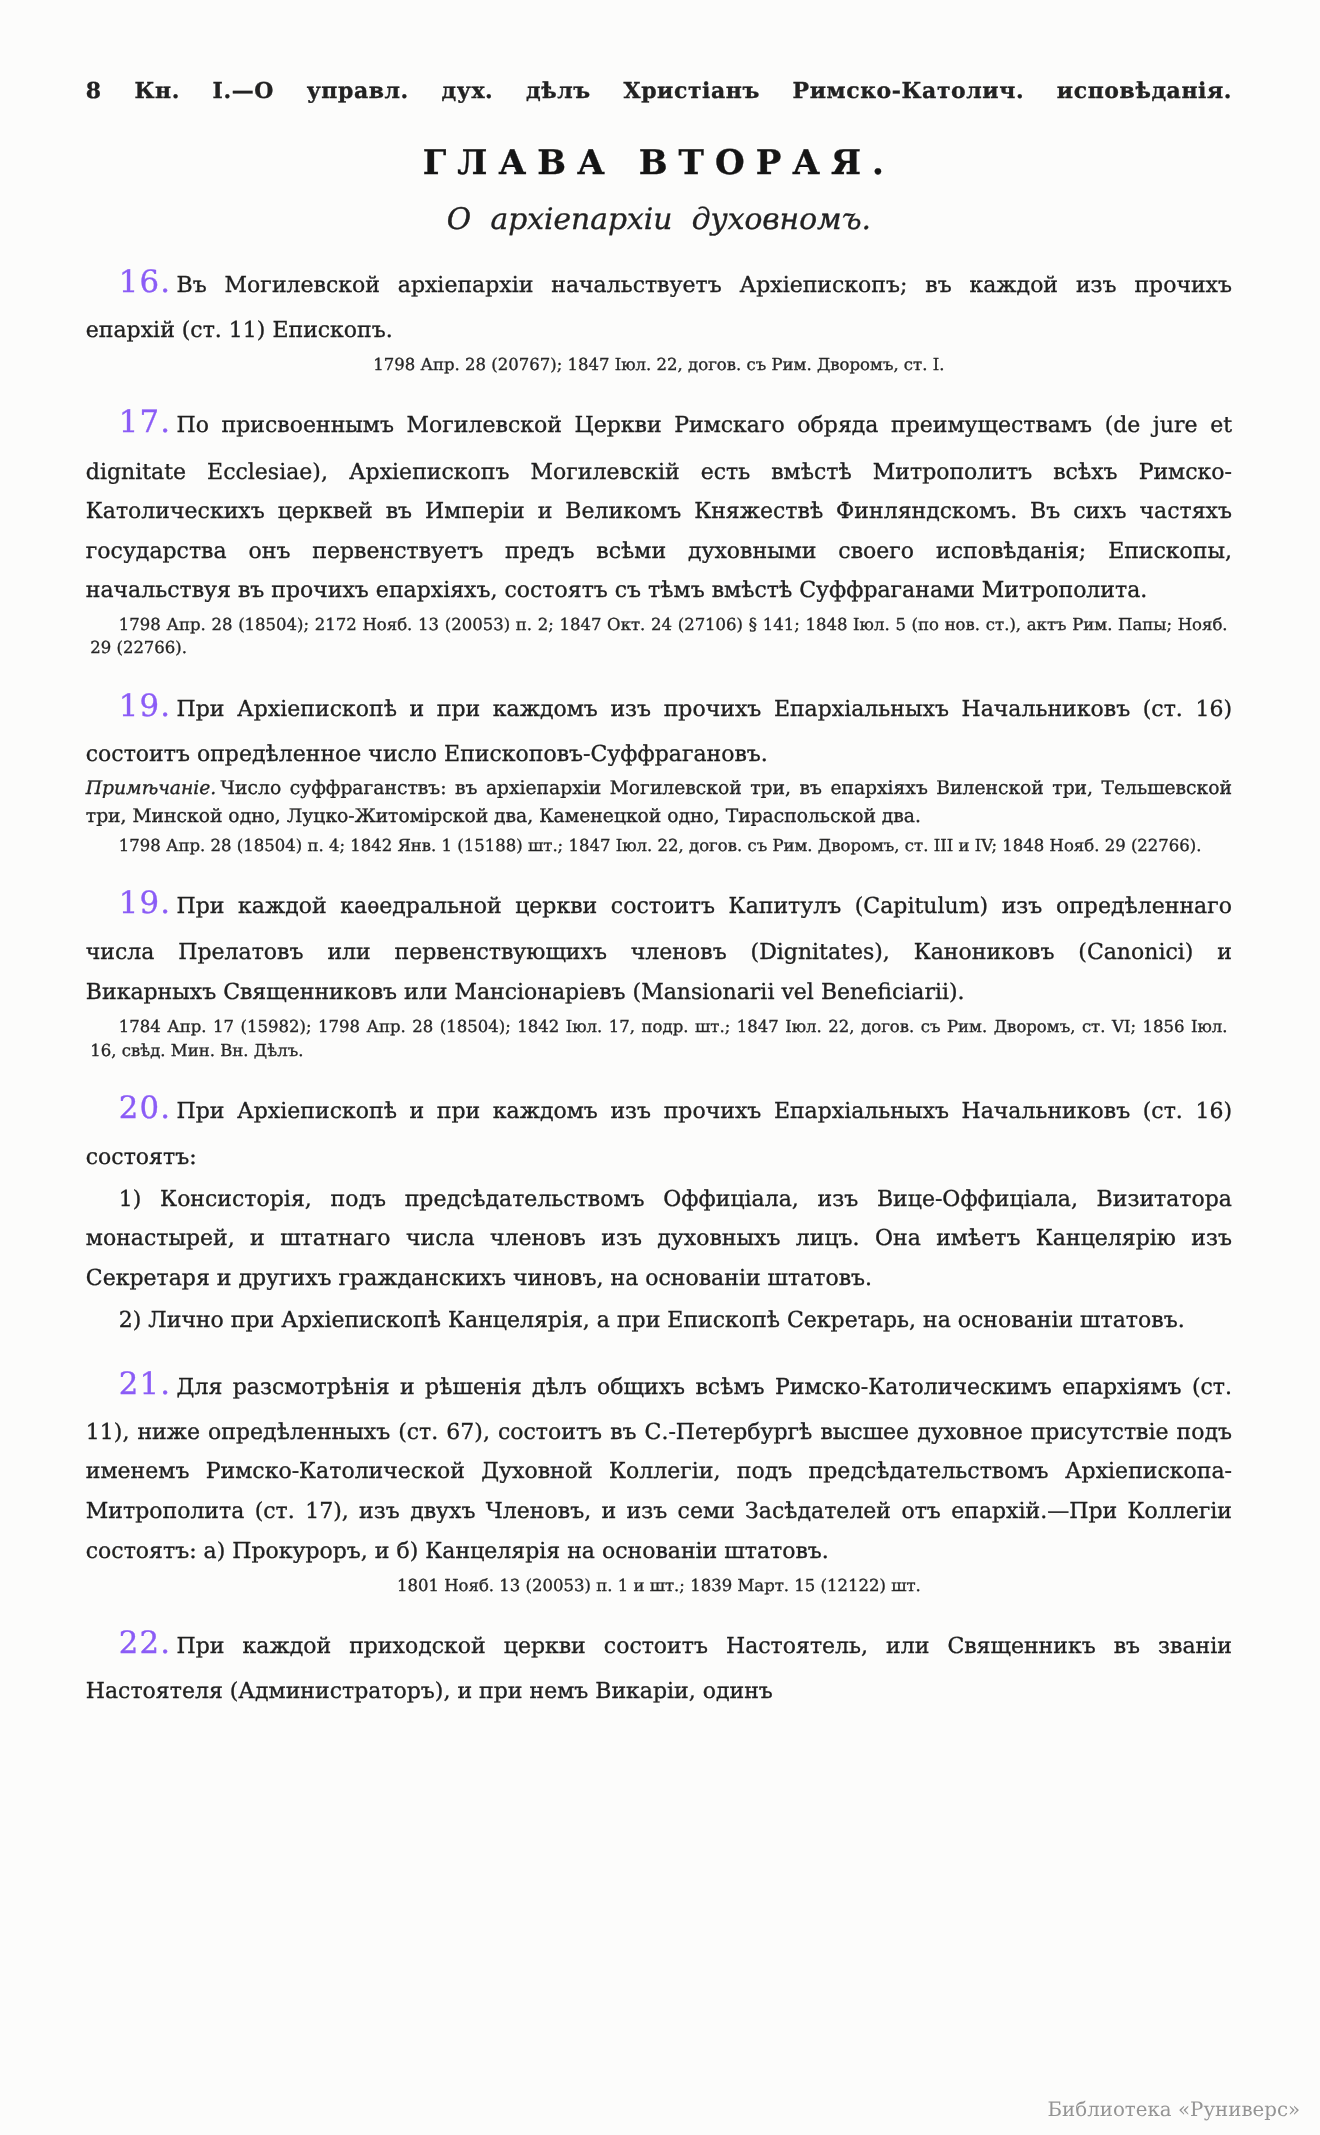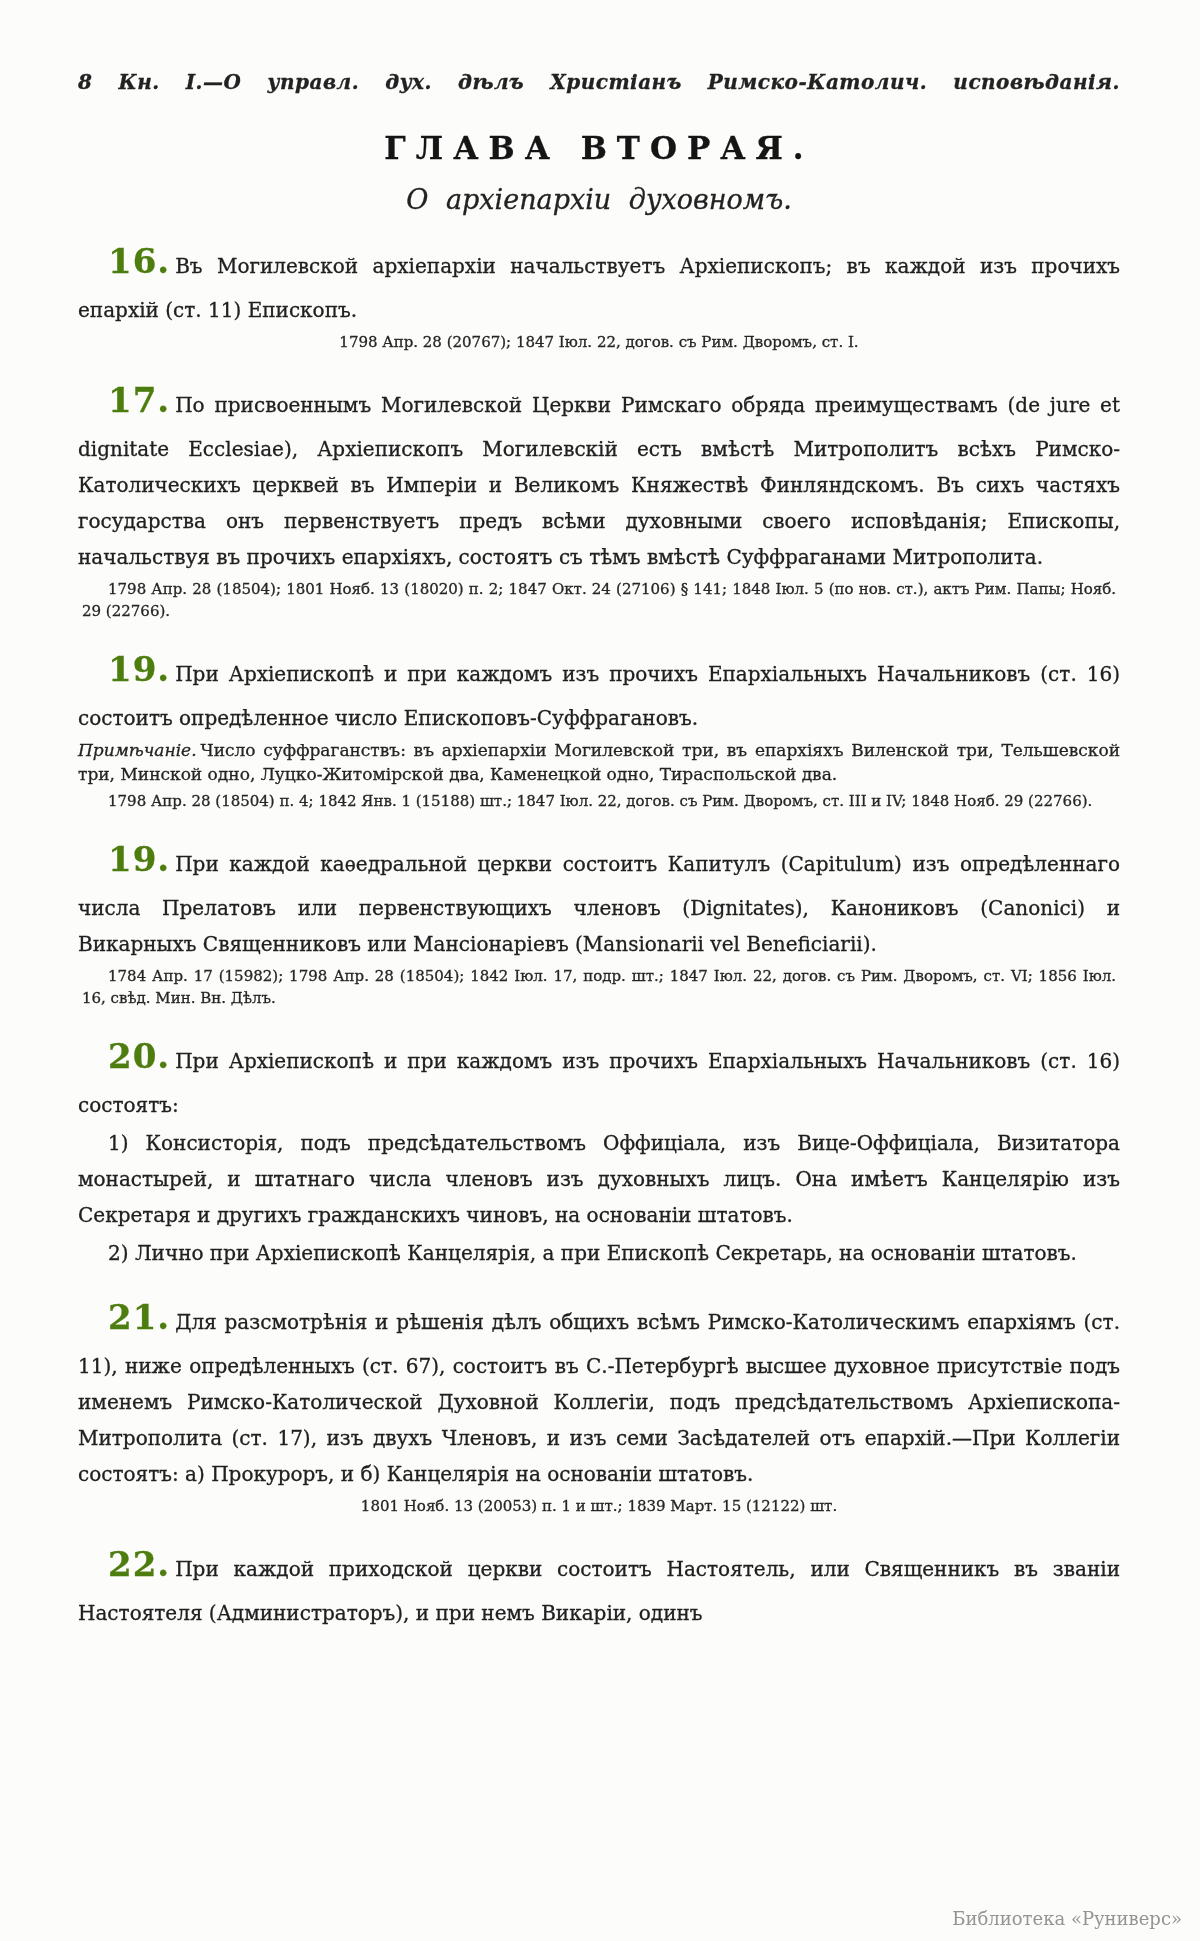--- a/index.html
+++ b/index.html
@@ -20,21 +20,20 @@
     -webkit-text-stroke: 0.3px currentColor;
   }
   .running-header {
     font-size: 20px;
     font-weight: 700;
     letter-spacing: 0.5px;
     text-align: justify;
     text-align-last: justify;
     white-space: nowrap;
     color: #222;
-    font-style: italic;
   }
   .chapter-title {
     margin-top: 36px;
     text-align: center;
     font-size: 31px;
     font-weight: 700;
     letter-spacing: 10px;
     color: #151515;
   }
   .chapter-subtitle {
@@ -49,25 +48,25 @@
   .body {
     margin: 0;
     font-size: 20px;
     line-height: 1.8;
     text-align: justify;
     text-indent: 30px;
     color: #202020;
   }
   .body + .body { margin-top: 2px; }
   .num {
-    font-weight: 700;
-    font-size: 34px;
+    font-weight: 400;
+    font-size: 28px;
     letter-spacing: 1px;
     padding-right: 5px;
-    color: #4d7c0f;
+    color: #8b5cf6;
   }
   .note {
     margin: 2px 0 0 0;
     font-size: 17px;
     line-height: 1.45;
     text-align: justify;
     color: #242424;
   }
   .note-label { font-style: italic; padding-right: 4px; }
   .cit {
@@ -102,21 +101,21 @@
   <div class="chapter-title">ГЛАВА ВТОРАЯ.</div>
   <div class="chapter-subtitle">О архіепархіи духовномъ.</div>
 
   <section class="article">
     <p class="body"><span class="num">16.</span><span>Въ Могилевской архіепархіи начальствуетъ Архіепископъ; въ каждой изъ прочихъ епархій (ст. 11) Епископъ.</span></p>
     <p class="cit cit-center">1798 Апр. 28 (20767); 1847 Іюл. 22, догов. съ Рим. Дворомъ, ст. I.</p>
   </section>
 
   <section class="article">
     <p class="body"><span class="num">17.</span><span>По присвоеннымъ Могилевской Церкви Римскаго обряда преимуществамъ (de jure et dignitate Ecclesiae), Архіепископъ Могилевскій есть вмѣстѣ Митрополитъ всѣхъ Римско-Католическихъ церквей въ Имперіи и Великомъ Княжествѣ Финляндскомъ. Въ сихъ частяхъ государства онъ первенствуетъ предъ всѣми духовными своего исповѣданія; Епископы, начальствуя въ прочихъ епархіяхъ, состоятъ съ тѣмъ вмѣстѣ Суффраганами Митрополита.</span></p>
-    <p class="cit cit-block">1798 Апр. 28 (18504); 1801 Нояб. 13 (18020) п. 2; 1847 Окт. 24 (27106) § 141; 1848 Іюл. 5 (по нов. ст.), актъ Рим. Папы; Нояб. 29 (22766).</p>
+    <p class="cit cit-block">1798 Апр. 28 (18504); 2172 Нояб. 13 (20053) п. 2; 1847 Окт. 24 (27106) § 141; 1848 Іюл. 5 (по нов. ст.), актъ Рим. Папы; Нояб. 29 (22766).</p>
   </section>
 
   <section class="article">
     <p class="body"><span class="num">19.</span><span>При Архіепископѣ и при каждомъ изъ прочихъ Епархіальныхъ Начальниковъ (ст. 16) состоитъ опредѣленное число Епископовъ-Суффрагановъ.</span></p>
     <p class="note"><span class="note-label">Примѣчаніе.</span><span>Число суффраганствъ: въ архіепархіи Могилевской три, въ епархіяхъ Виленской три, Тельшевской три, Минской одно, Луцко-Житомірской два, Каменецкой одно, Тираспольской два.</span></p>
     <p class="cit cit-block">1798 Апр. 28 (18504) п. 4; 1842 Янв. 1 (15188) шт.; 1847 Іюл. 22, догов. съ Рим. Дворомъ, ст. III и IV; 1848 Нояб. 29 (22766).</p>
   </section>
 
   <section class="article">
     <p class="body"><span class="num">19.</span><span>При каждой каѳедральной церкви состоитъ Капитулъ (Capitulum) изъ опредѣленнаго числа Прелатовъ или первенствующихъ членовъ (Dignitates), Канониковъ (Canonici) и Викарныхъ Священниковъ или Мансіонаріевъ (Mansionarii vel Beneficiarii).</span></p>

